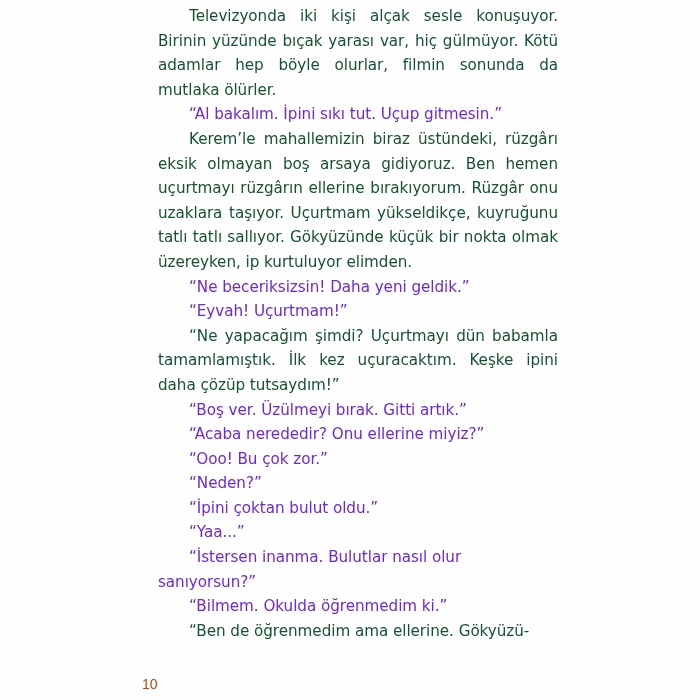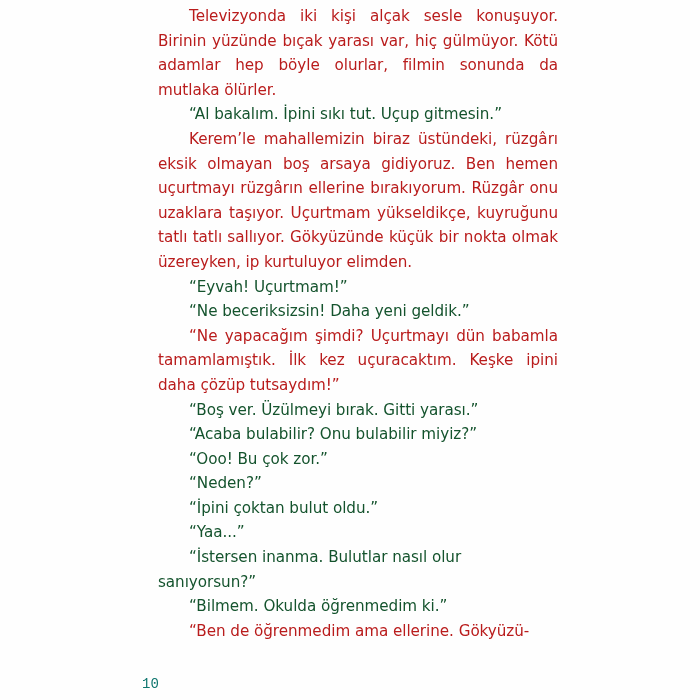--- a/index.html
+++ b/index.html
@@ -26,70 +26,70 @@
     position: absolute;
     left: 158px;
     top: 4px;
     width: 400px;
   }
   .para {
     margin: 0;
     text-align: justify;
     text-justify: inter-word;
     text-indent: 31px;
-    color: #b91c1c;
+    color: #14532d;
     font-size: 15.2px;
     line-height: 24.6px;
     letter-spacing: -0.05px;
     word-spacing: 0px;
     -webkit-font-smoothing: antialiased;
   }
   .dialogue {
     margin: 0;
     text-align: left;
     text-indent: 31px;
-    color: #14532d;
+    color: #6d28d9;
     font-size: 15.2px;
     line-height: 24.6px;
     letter-spacing: -0.05px;
   }
   .page-number {
     position: absolute;
     left: 142px;
     top: 676px;
     font-size: 14px;
-    color: #0f766e;
-    font-family: Liberation Mono, monospace;
+    color: #c2410c;
+    font-family: Liberation Sans, sans-serif;
     letter-spacing: 0px;
   }
   
 </style>
 </head>
 <body>
 
 <div class="page">
 
   <div class="text-column">
 
     <p class="para">Televizyonda iki kişi alçak sesle konuşuyor. Birinin yüzünde bıçak yarası var, hiç gülmüyor. Kötü adamlar hep böyle olurlar, filmin sonunda da mutlaka ölürler.</p>
 
 
     <p class="dialogue">“Al bakalım. İpini sıkı tut. Uçup gitmesin.”</p>
 
     <p class="para">Kerem’le mahallemizin biraz üstündeki, rüzgârı eksik olmayan boş arsaya gidiyoruz. Ben hemen uçurtmayı rüzgârın ellerine bırakıyorum. Rüzgâr onu uzaklara taşıyor. Uçurtmam yükseldikçe, kuyruğunu tatlı tatlı sallıyor. Gökyüzünde küçük bir nokta olmak üzereyken, ip kurtuluyor elimden.</p>
 
+    <p class="dialogue">“Ne beceriksizsin! Daha yeni geldik.”</p>
+
     <p class="dialogue">“Eyvah! Uçurtmam!”</p>
-
-    <p class="dialogue">“Ne beceriksizsin! Daha yeni geldik.”</p>
 
     <p class="para">“Ne yapacağım şimdi? Uçurtmayı dün babamla tamamlamıştık. İlk kez uçuracaktım. Keşke ipini daha çözüp tutsaydım!”</p>
 
-    <p class="dialogue">“Boş ver. Üzülmeyi bırak. Gitti yarası.”</p>
+    <p class="dialogue">“Boş ver. Üzülmeyi bırak. Gitti artık.”</p>
 
-    <p class="dialogue">“Acaba bulabilir? Onu bulabilir miyiz?”</p>
+    <p class="dialogue">“Acaba nerededir? Onu ellerine miyiz?”</p>
 
     <p class="dialogue">“Ooo! Bu çok zor.”</p>
 
     <p class="dialogue">“Neden?”</p>
 
     <p class="dialogue">“İpini çoktan bulut oldu.”</p>
 
     <p class="dialogue">“Yaa...”</p>
 
     <p class="dialogue">“İstersen inanma. Bulutlar nasıl olur sanıyorsun?”</p>

